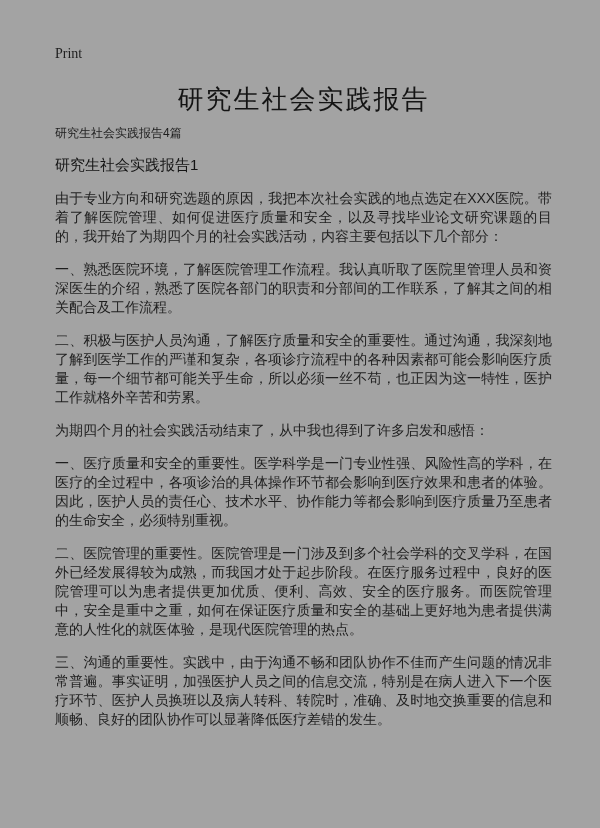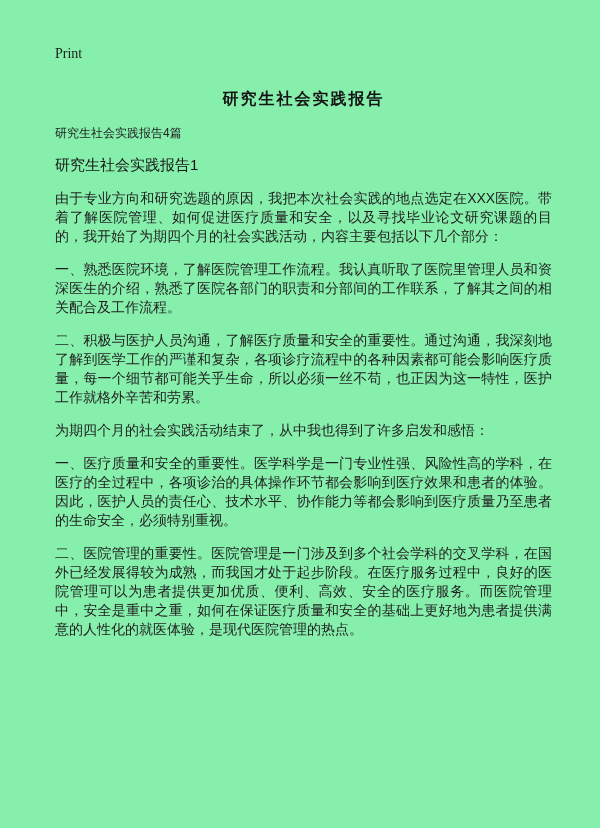--- a/index.html
+++ b/index.html
@@ -5,33 +5,33 @@
   html, body { margin: 0; padding: 0; background: #ffffff; }
   body {
     width: 600px; height: 828px; overflow: hidden;
     font-family: "Liberation Sans", "DejaVu Sans", sans-serif;
     color: #1e1e1e;
   }
   .page {
     box-sizing: border-box;
     width: 600px; height: 828px;
     padding: 44px 48px 0 55px;
-    background: #86efac;
+    background: #a3a3a3;
   }
   .print-link {
     font-family: "Liberation Serif", "DejaVu Serif", serif;
     font-size: 14px; line-height: 16px;
     color: #1e1e1e;
     cursor: pointer;
     display: inline-block;
   }
   .doc-title {
     margin: 24px 0 0 0;
-    font-size: 16px; line-height: 26px;
-    font-weight: bold;
+    font-size: 26px; line-height: 26px;
+    font-weight: normal;
     text-align: center;
     letter-spacing: 2px;
     color: #141414;
   }
   .doc-subtitle {
     margin: 13px 0 0 0;
     font-size: 12px; line-height: 16px;
     font-weight: normal;
   }
   .section-heading {
@@ -63,15 +63,16 @@
 
   <h2 class="section-heading">研究生社会实践报告1</h2>
 
   <div class="doc-body">
     <p>由于专业方向和研究选题的原因，我把本次社会实践的地点选定在XXX医院。带着了解医院管理、如何促进医疗质量和安全，以及寻找毕业论文研究课题的目的，我开始了为期四个月的社会实践活动，内容主要包括以下几个部分：</p>
     <p>一、熟悉医院环境，了解医院管理工作流程。我认真听取了医院里管理人员和资深医生的介绍，熟悉了医院各部门的职责和分部间的工作联系，了解其之间的相关配合及工作流程。</p>
     <p>二、积极与医护人员沟通，了解医疗质量和安全的重要性。通过沟通，我深刻地了解到医学工作的严谨和复杂，各项诊疗流程中的各种因素都可能会影响医疗质量，每一个细节都可能关乎生命，所以必须一丝不苟，也正因为这一特性，医护工作就格外辛苦和劳累。</p>
     <p>为期四个月的社会实践活动结束了，从中我也得到了许多启发和感悟：</p>
     <p>一、医疗质量和安全的重要性。医学科学是一门专业性强、风险性高的学科，在医疗的全过程中，各项诊治的具体操作环节都会影响到医疗效果和患者的体验。因此，医护人员的责任心、技术水平、协作能力等都会影响到医疗质量乃至患者的生命安全，必须特别重视。</p>
     <p>二、医院管理的重要性。医院管理是一门涉及到多个社会学科的交叉学科，在国外已经发展得较为成熟，而我国才处于起步阶段。在医疗服务过程中，良好的医院管理可以为患者提供更加优质、便利、高效、安全的医疗服务。而医院管理中，安全是重中之重，如何在保证医疗质量和安全的基础上更好地为患者提供满意的人性化的就医体验，是现代医院管理的热点。</p>
+    <p>三、沟通的重要性。实践中，由于沟通不畅和团队协作不佳而产生问题的情况非常普遍。事实证明，加强医护人员之间的信息交流，特别是在病人进入下一个医疗环节、医护人员换班以及病人转科、转院时，准确、及时地交换重要的信息和顺畅、良好的团队协作可以显著降低医疗差错的发生。</p>
   </div>
 
 </div>
 
 </body></html>

